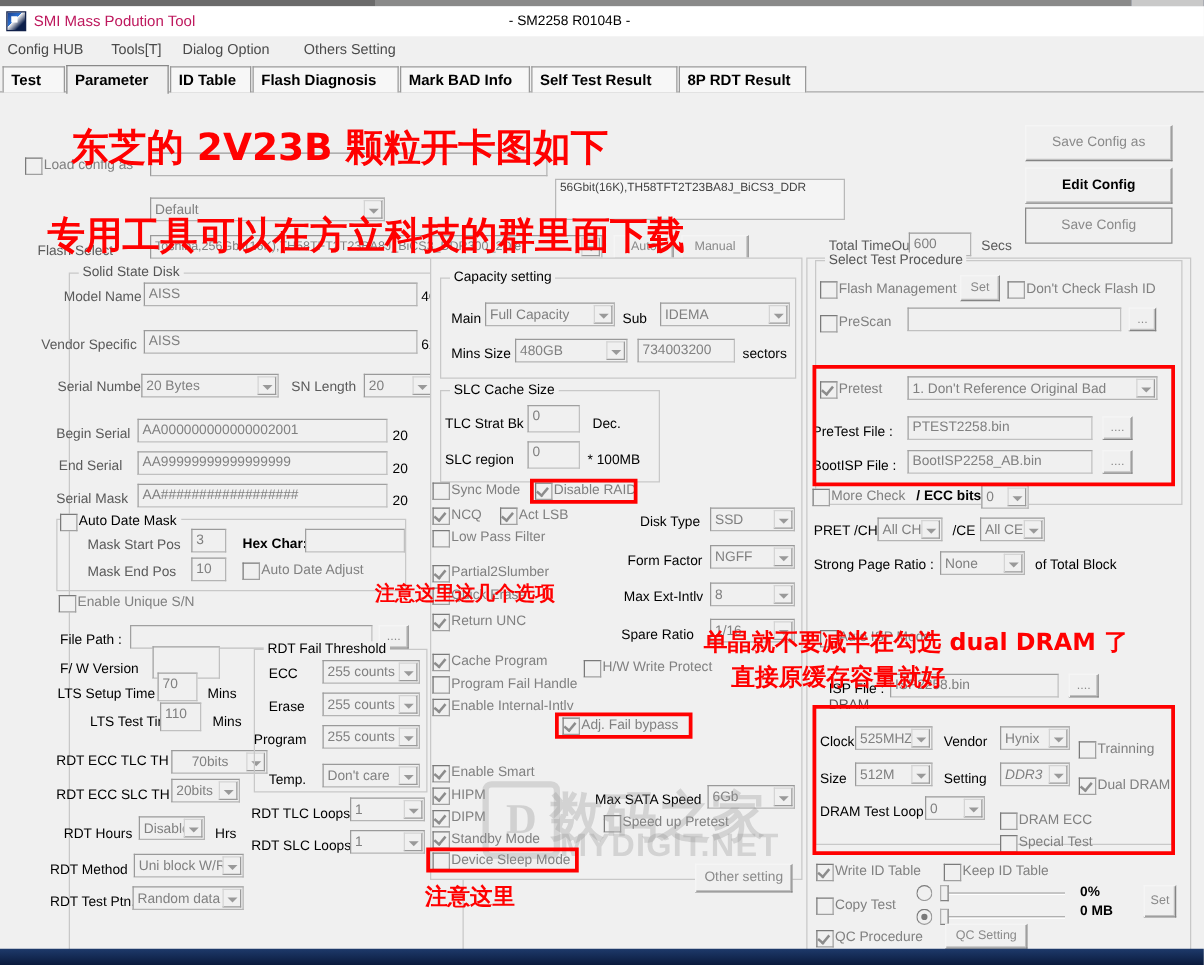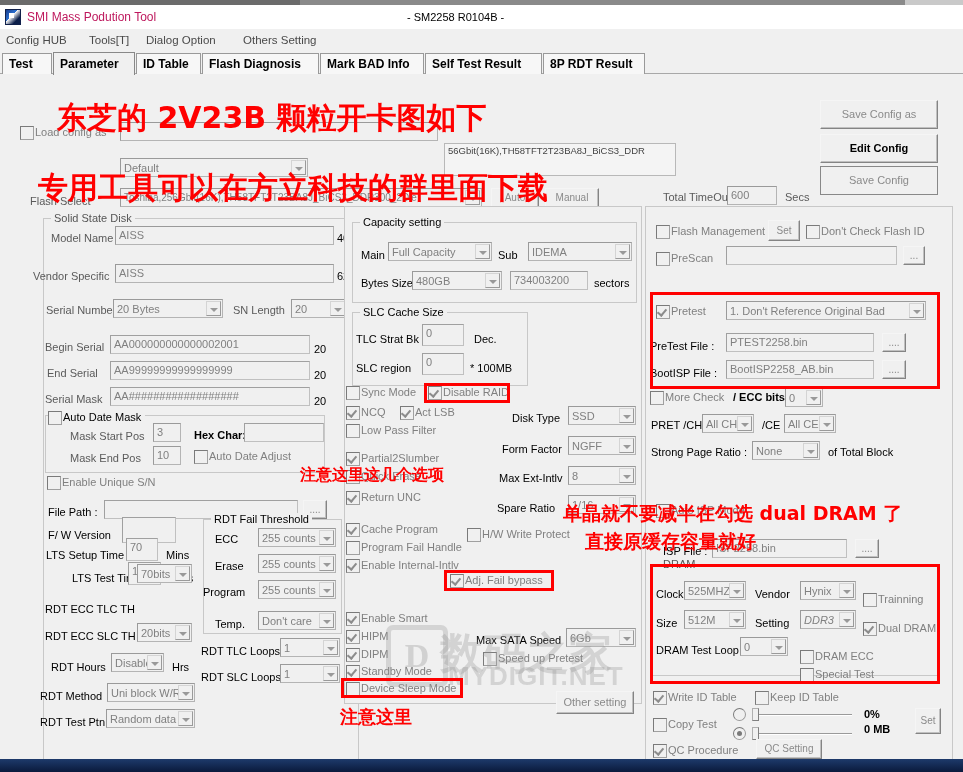--- a/index.html
+++ b/index.html
@@ -172,21 +172,21 @@
   <div class="btn small" style="left:545px; top:188px; width:54px; height:20px;">Manual</div>
 
   <div class="lbl" style="left:663px; top:191px;">Total TimeOut</div>
   <div class="fld" style="left:727px; top:186px; width:50px;">600</div>
   <div class="lbl" style="left:785px; top:191px;">Secs</div>
 
   <div class="btn" style="left:820px; top:100px; width:118px; height:29px;">Save Config as</div>
   <div class="btn enabled" style="left:820px; top:134px; width:118px; height:29px;">Edit Config</div>
   <div class="btn" style="left:820px; top:166px; width:118px; height:29px; border:1px solid #888;box-shadow:none;">Save Config</div>
 
-  <div class="grp" style="left:43px; top:218px; width:316px; height:553px;">
+  <div class="grp" style="left:55px; top:218px; width:316px; height:553px;">
     <span class="cap">Solid State Disk</span>
   </div>
 
   <div class="lbl" style="left:51px; top:232px;">Model Name</div>
   <div class="fld" style="left:115px; top:226px; width:219px;">AISS</div>
   <div class="lbl dark" style="left:337px; top:232px;">40</div>
 
   <div class="lbl" style="left:33px; top:270px;">Vendor Specific</div>
   <div class="fld" style="left:115px; top:264px; width:219px;">AISS</div>
   <div class="lbl dark" style="left:337px; top:270px;">62</div>
@@ -235,21 +235,21 @@
 
   <div class="lbl dark" style="left:46px; top:549px;">LTS Setup Time</div>
   <div class="fld plain" style="left:126px; top:538px; width:32px; height:23px;">70</div>
   <div class="lbl dark" style="left:166px; top:549px;">Mins</div>
 
   <div class="lbl dark" style="left:46px; top:572px;margin-left:26px;">LTS Test Time</div>
   <div class="fld plain" style="left:128px; top:562px; width:33px; height:23px;">110</div>
   <div class="lbl dark" style="left:170px; top:572px;">Mins</div>
 
   <div class="lbl dark" style="left:45px; top:603px;">RDT ECC TLC TH</div>
-  <div class="combo" style="left:137px; top:564px; width:55px;">
+  <div class="combo" style="left:137px; top:600px; width:77px;text-align:center;">
     <span>70bits</span>
     <span class="arw"></span>
   </div>
 
   <div class="lbl dark" style="left:45px; top:630px;">RDT ECC SLC TH</div>
   <div class="combo" style="left:137px; top:623px; width:55px;">
     <span>20bits</span>
     <span class="arw"></span>
   </div>
 
@@ -314,21 +314,21 @@
   <div class="lbl dark" style="left:361px; top:249px;">Main</div>
   <div class="combo" style="left:388px; top:242px; width:104px;">
     <span>Full Capacity</span>
     <span class="arw"></span>
   </div>
   <div class="lbl dark" style="left:498px; top:249px;">Sub</div>
   <div class="combo" style="left:528px; top:242px; width:104px;">
     <span>IDEMA</span>
     <span class="arw"></span>
   </div>
-  <div class="lbl dark" style="left:361px; top:277px;">Bytes Size</div>
+  <div class="lbl dark" style="left:361px; top:277px;">Mins Size</div>
   <div class="combo" style="left:412px; top:271px; width:90px;">
     <span>480GB</span>
     <span class="arw"></span>
   </div>
   <div class="fld plain" style="left:510px; top:271px; width:78px;">734003200</div>
   <div class="lbl dark" style="left:594px; top:277px;">sectors</div>
 
   <div class="grp" style="left:352px; top:312px; width:176px; height:74px;">
     <span class="cap dark">SLC Cache Size</span>
   </div>
@@ -389,20 +389,23 @@
   <div class="combo" style="left:566px; top:628px; width:70px;">
     <span>6Gb</span>
     <span class="arw"></span>
   </div>
   <div class="cb" style="left:483px; top:652px;">Speed up Pretest</div>
 
   <div class="btn" style="left:556px; top:691px; width:78px; height:23px;">Other setting</div>
 
   <div class="panel" style="left:645px; top:206px; width:308px; height:555px;"></div>
 
+  <div class="grp" style="left:652px; top:208px; width:294px; height:196px;">
+    <span class="cap">Select Test Procedure</span>
+  </div>
   <div class="cb" style="left:656px; top:225px;">Flash Management</div>
   <div class="btn small" style="left:768px; top:220px; width:32px; height:21px;">Set</div>
   <div class="cb" style="left:806px; top:225px;">Don't Check Flash ID</div>
 
   <div class="cb" style="left:656px; top:252px;">PreScan</div>
   <div class="fld plain" style="left:726px; top:246px; width:171px;"></div>
   <div class="btn small" style="left:903px; top:246px; width:22px; height:19px;">...</div>
 
   <div class="cb on" style="left:656px; top:305px;">Pretest</div>
   <div class="combo" style="left:726px; top:301px; width:200px;">

